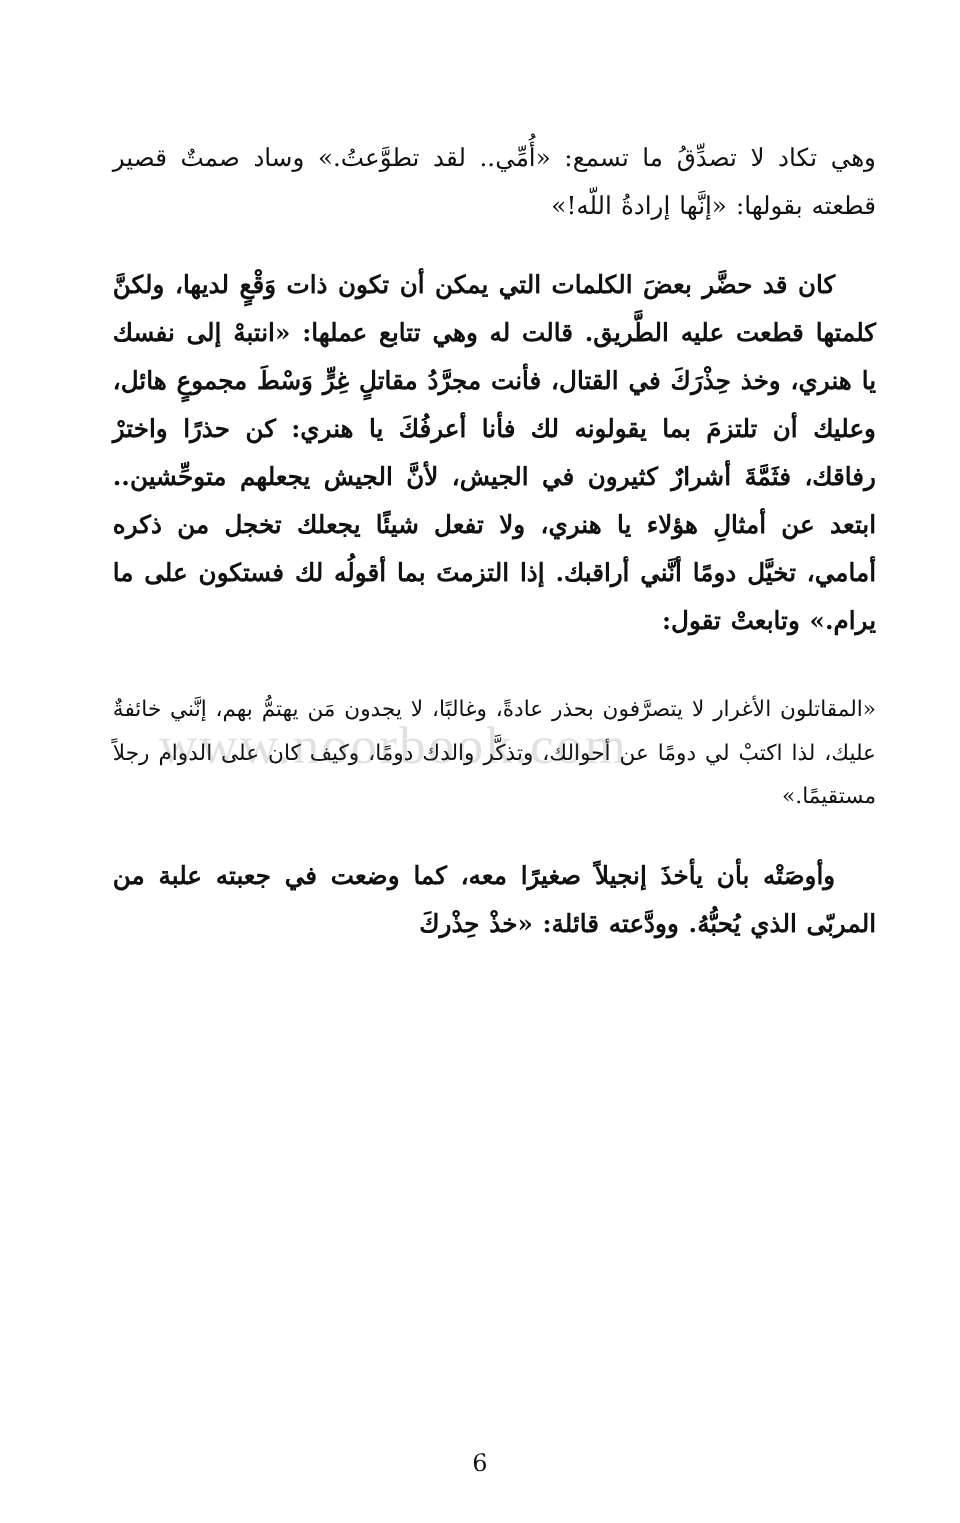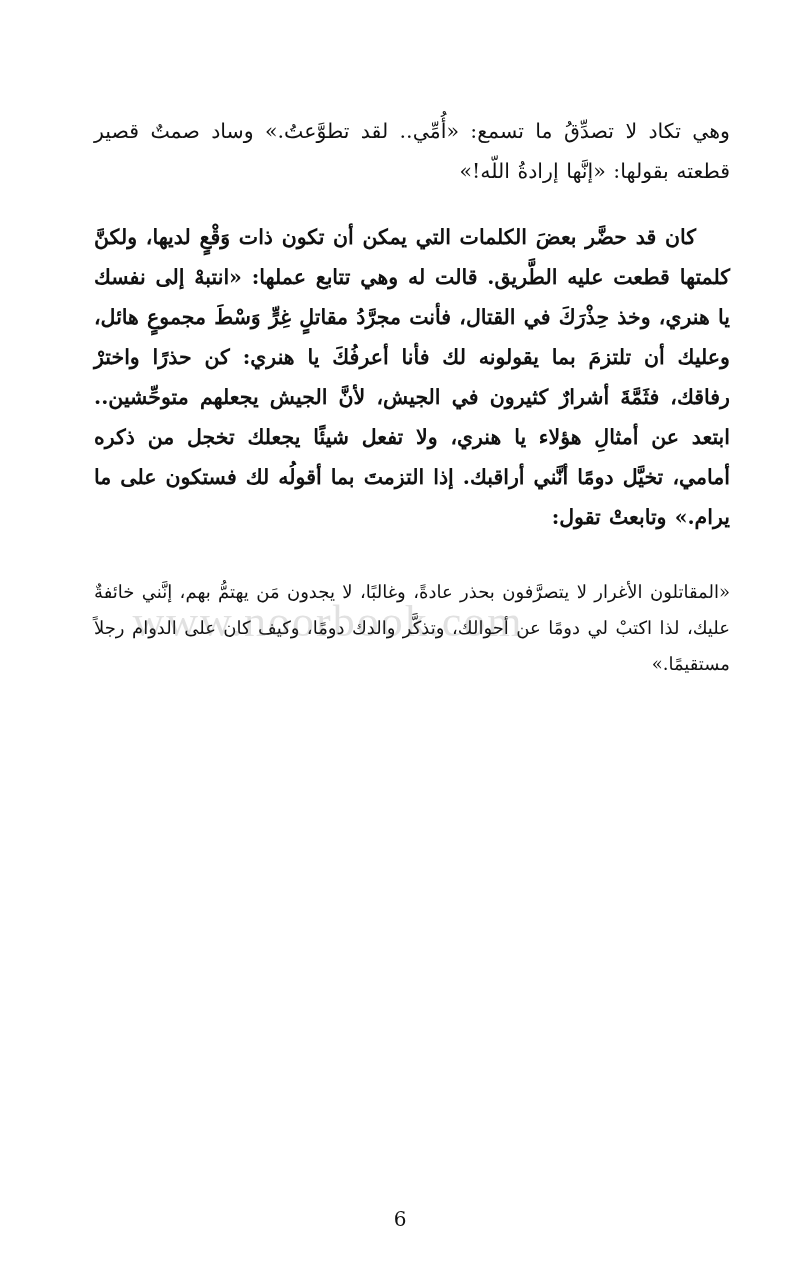--- a/index.html
+++ b/index.html
@@ -91,19 +91,20 @@
   <div class="gap-sm"></div>
 
   <p class="para indent">كان قد حضَّر بعضَ الكلمات التي يمكن أن تكون ذات وَقْعٍ لديها، ولكنَّ كلمتها قطعت عليه الطَّريق. قالت له وهي تتابع عملها: «انتبهْ إلى نفسك يا هنري، وخذ حِذْرَكَ في القتال، فأنت مجرَّدُ مقاتلٍ غِرٍّ وَسْطَ مجموعٍ هائل، وعليك أن تلتزمَ بما يقولونه لك فأنا أعرفُكَ يا هنري: كن حذرًا واخترْ رفاقك، فثَمَّةَ أشرارٌ كثيرون في الجيش، لأنَّ الجيش يجعلهم متوحِّشين.. ابتعد عن أمثالِ هؤلاء يا هنري، ولا تفعل شيئًا يجعلك تخجل من ذكره أمامي، تخيَّل دومًا أنَّني أراقبك. إذا التزمتَ بما أقولُه لك فستكون على ما يرام.» وتابعتْ تقول:</p>
 
   <div class="gap-md"></div>
 
   <p class="quote">«المقاتلون الأغرار لا يتصرَّفون بحذر عادةً، وغالبًا، لا يجدون مَن يهتمُّ بهم، إنَّني خائفةٌ عليك، لذا اكتبْ لي دومًا عن أحوالك، وتذكَّر والدك دومًا، وكيف كان على الدوام رجلاً مستقيمًا.»</p>
 
   <div class="gap-md"></div>
 
+  <p class="para indent">وأوصَتْه بأن يأخذَ إنجيلاً صغيرًا معه، كما وضعت في جعبته علبة من المربّى الذي يُحبُّهُ. وودَّعته قائلة: «خذْ حِذْركَ</p>
 
 
 </div>
 
 <div class="watermark">www.noorbook.com</div>
 
 <div class="page-number">6</div>
 
 </body></html>

